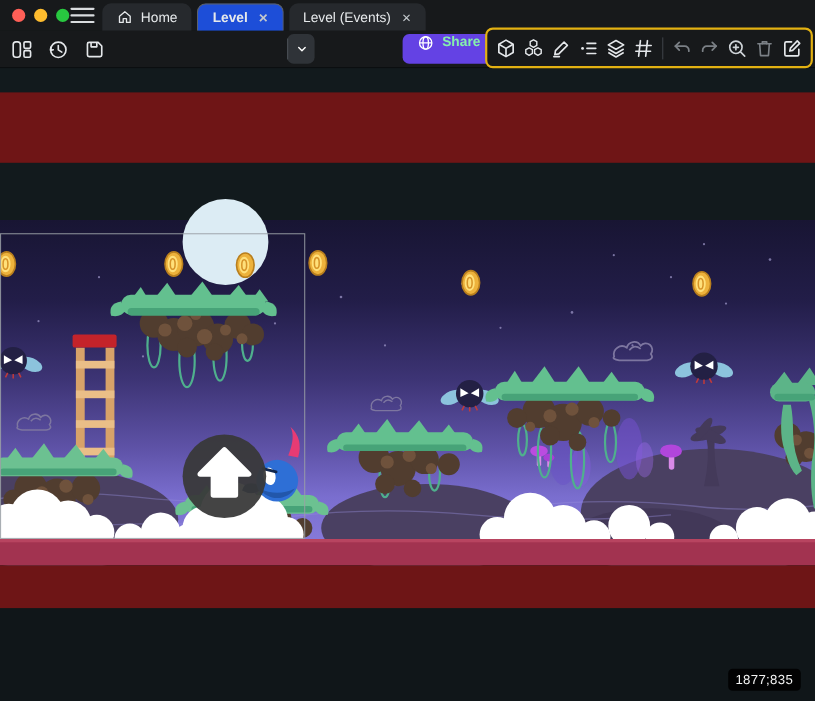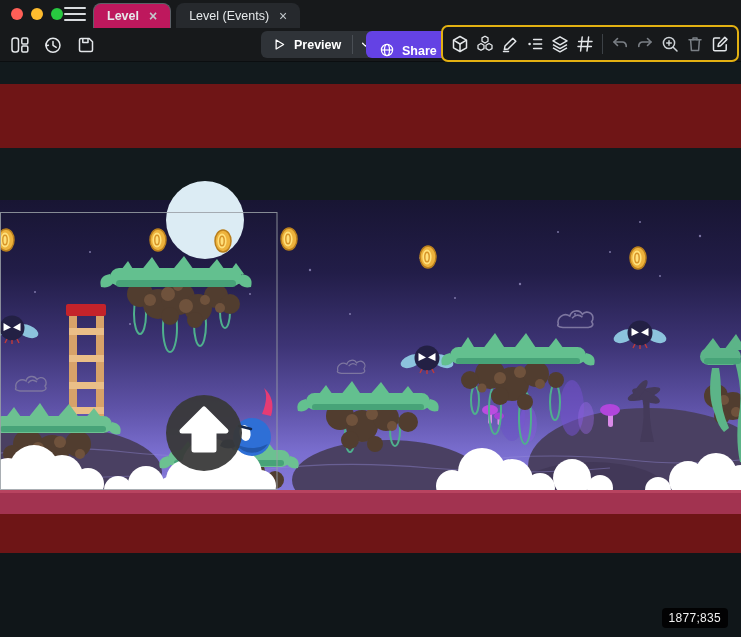--- a/index.html
+++ b/index.html
@@ -8,34 +8,34 @@
 
   
   .titlebar { position:relative; height:28px; background:#17191b; }
   .traffic { position:absolute; left:11px; top:8px; display:flex; gap:8px; }
   .traffic span { width:12px; height:12px; border-radius:50%; display:block; }
   .tl-close { background:#ff5f57; } .tl-min { background:#febc2e; } .tl-max { background:#28c840; }
   .hamburger { position:absolute; left:64px; top:7px; width:22px; height:14px; display:flex; flex-direction:column; justify-content:space-between; cursor:pointer; }
   .hamburger i { height:2.4px; background:#d9dcdf; border-radius:2px; display:block; }
   .tabs { position:absolute; left:93px; bottom:0; display:flex; gap:5px; align-items:flex-end; }
   .tab { display:flex; align-items:center; gap:7px; height:25px; padding:0 13px; background:#26292d; color:#e6e9eb; font-size:12.5px; border-radius:8px 8px 0 0; white-space:nowrap; cursor:pointer; }
-  .tab.active { background:#be185d; border:1px solid #5c6167; border-bottom:none; font-weight:bold; }
+  .tab.active { background:#1d4ed8; border:1px solid #5c6167; border-bottom:none; font-weight:bold; }
   .tab .close { font-size:14px; color:#c3c8cc; margin-left:3px; line-height:1; }
   .tab svg { display:block; }
 
   
   .toolbar { position:relative; height:34px; background:#17191b; border-bottom:1px solid #0b0e10; }
   .tb-left { position:absolute; left:7px; top:4px; display:flex; gap:7px; }
   .icon-btn { width:26px; height:26px; display:flex; align-items:center; justify-content:center; border-radius:5px; cursor:pointer; }
   .icon-btn svg { display:block; }
   .btn-preview { position:absolute; left:261px; top:3px; height:27px; display:flex; align-items:stretch; background:#2f3338; border-radius:6px; color:#fff; cursor:pointer; }
   .btn-preview .main { display:flex; align-items:center; gap:7px; padding:0 11px; font-size:12.5px; font-weight:bold; }
   .btn-preview .divider { width:1px; background:#4a4f55; margin:4px 0; }
   .btn-preview .caret { width:24px; display:flex; align-items:center; justify-content:center; }
-  .btn-share { position:absolute; left:366px; top:3px; height:27px; display:flex; align-items:flex-end; gap:7px; padding:0 13px; background:#6442e4; border:none; border-radius:6px; color:#ffffff; font-size:12.5px; font-weight:bold; cursor:pointer; }
+  .btn-share { position:absolute; left:366px; top:3px; height:27px; display:flex; align-items:flex-start; gap:7px; padding:0 13px; background:#6442e4; border:none; border-radius:6px; color:#86efac; font-size:12.5px; font-weight:bold; cursor:pointer; }
   .hl-group { position:absolute; right:2px; top:-3px; height:37px; display:flex; align-items:center; gap:1px; padding:0 5px; border:2.5px solid #e3b112; border-radius:7px; background:#17191b; z-index:5; }
   .hl-group .icon-btn { width:24px; height:24px; }
   .hl-sep { width:1px; height:20px; background:#3c4146; margin:0 4px; }
 
   
   .canvas { position:relative; width:741px; height:575px; background:#121a1d; overflow:hidden; }
   .canvas svg.scene { position:absolute; inset:0; display:block; }
   .coords { position:absolute; right:13px; bottom:9px; background:rgba(0,0,0,0.88); color:#f2f2f2; font-size:12px; padding:3px 7px; border-radius:4px; letter-spacing:0.3px; }
 </style>
 </head>
@@ -48,20 +48,26 @@
       <span class="tl-close"></span>
       <span class="tl-min"></span>
       <span class="tl-max"></span>
     </div>
     <div class="hamburger">
         <i></i>
         <i></i>
         <i></i>
       </div>
     <div class="tabs">
+      <div class="tab">
+        <svg width="15" height="15" viewBox="0 0 20 20" fill="none" stroke="#e6e9eb" stroke-width="1.6" stroke-linejoin="round">
+            <path d="M3.5 9 L10 3.5 L16.5 9 V16.5 H12 V12 H8 V16.5 H3.5 Z"></path>
+          </svg>
+        <span>Home</span>
+      </div>
       <div class="tab active">
         <span>Level</span>
         <span class="close">×</span>
       </div>
       <div class="tab">
         <span>Level (Events)</span>
         <span class="close">×</span>
       </div>
     </div>
   </div>
@@ -84,26 +90,20 @@
       </div>
       <div class="icon-btn">
         <svg width="20" height="20" viewBox="0 0 20 20" fill="none" stroke="#e4e7ea" stroke-width="1.5" stroke-linejoin="round">
             <path d="M3.5 5 a1.5 1.5 0 0 1 1.5 -1.5 h8.2 L16.5 6.8 V15 a1.5 1.5 0 0 1 -1.5 1.5 H5 a1.5 1.5 0 0 1 -1.5 -1.5 Z"></path>
             <path d="M6.8 3.8 V7.6 H12 V3.8"></path>
           </svg>
       </div>
     </div>
 
     <div class="btn-preview">
-      <div class="main">
-        <svg width="15" height="15" viewBox="0 0 20 20" fill="none" stroke="#fff" stroke-width="1.7" stroke-linejoin="round">
-            <path d="M5.5 4 L15.5 10 L5.5 16 Z"></path>
-          </svg>
-        <span>Preview</span>
-      </div>
       <div class="divider"></div>
       <div class="caret">
         <svg width="13" height="13" viewBox="0 0 20 20" fill="none" stroke="#fff" stroke-width="2" stroke-linecap="round" stroke-linejoin="round">
             <path d="M5.5 8 L10 12.5 L14.5 8"></path>
           </svg>
       </div>
     </div>
 
     <button class="btn-share">
       <svg width="16" height="16" viewBox="0 0 20 20" fill="none" stroke="#fff" stroke-width="1.5">

